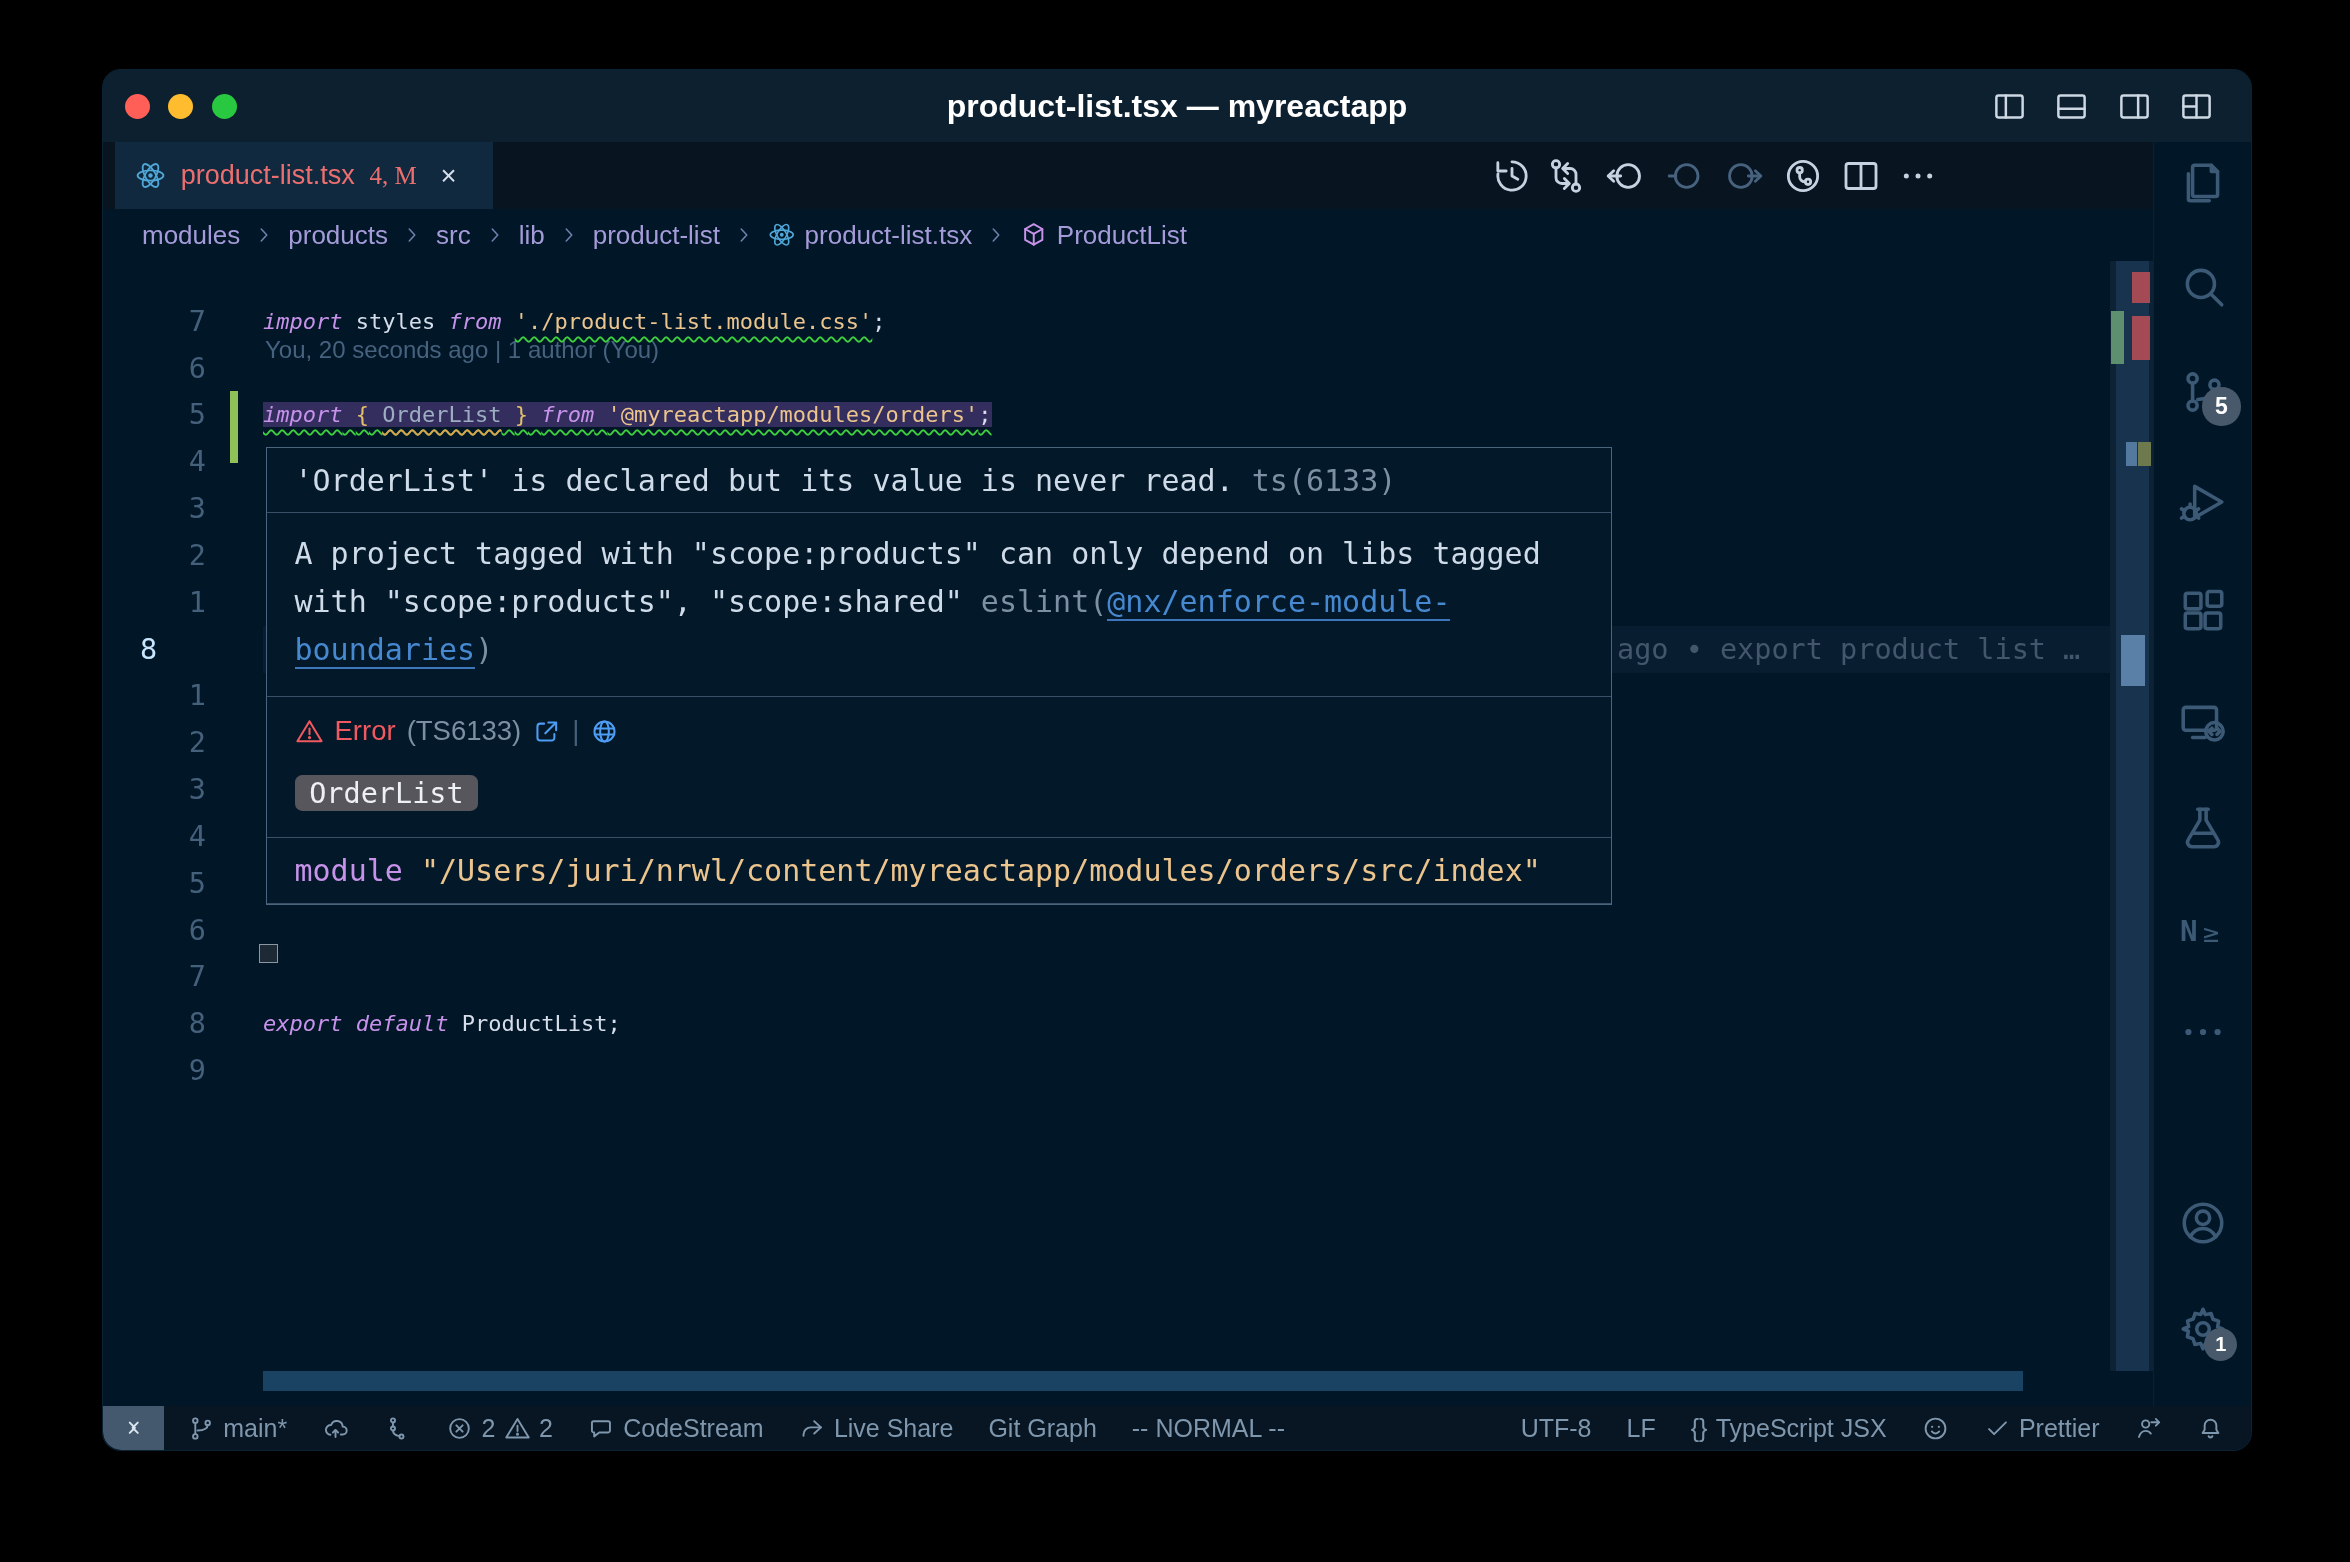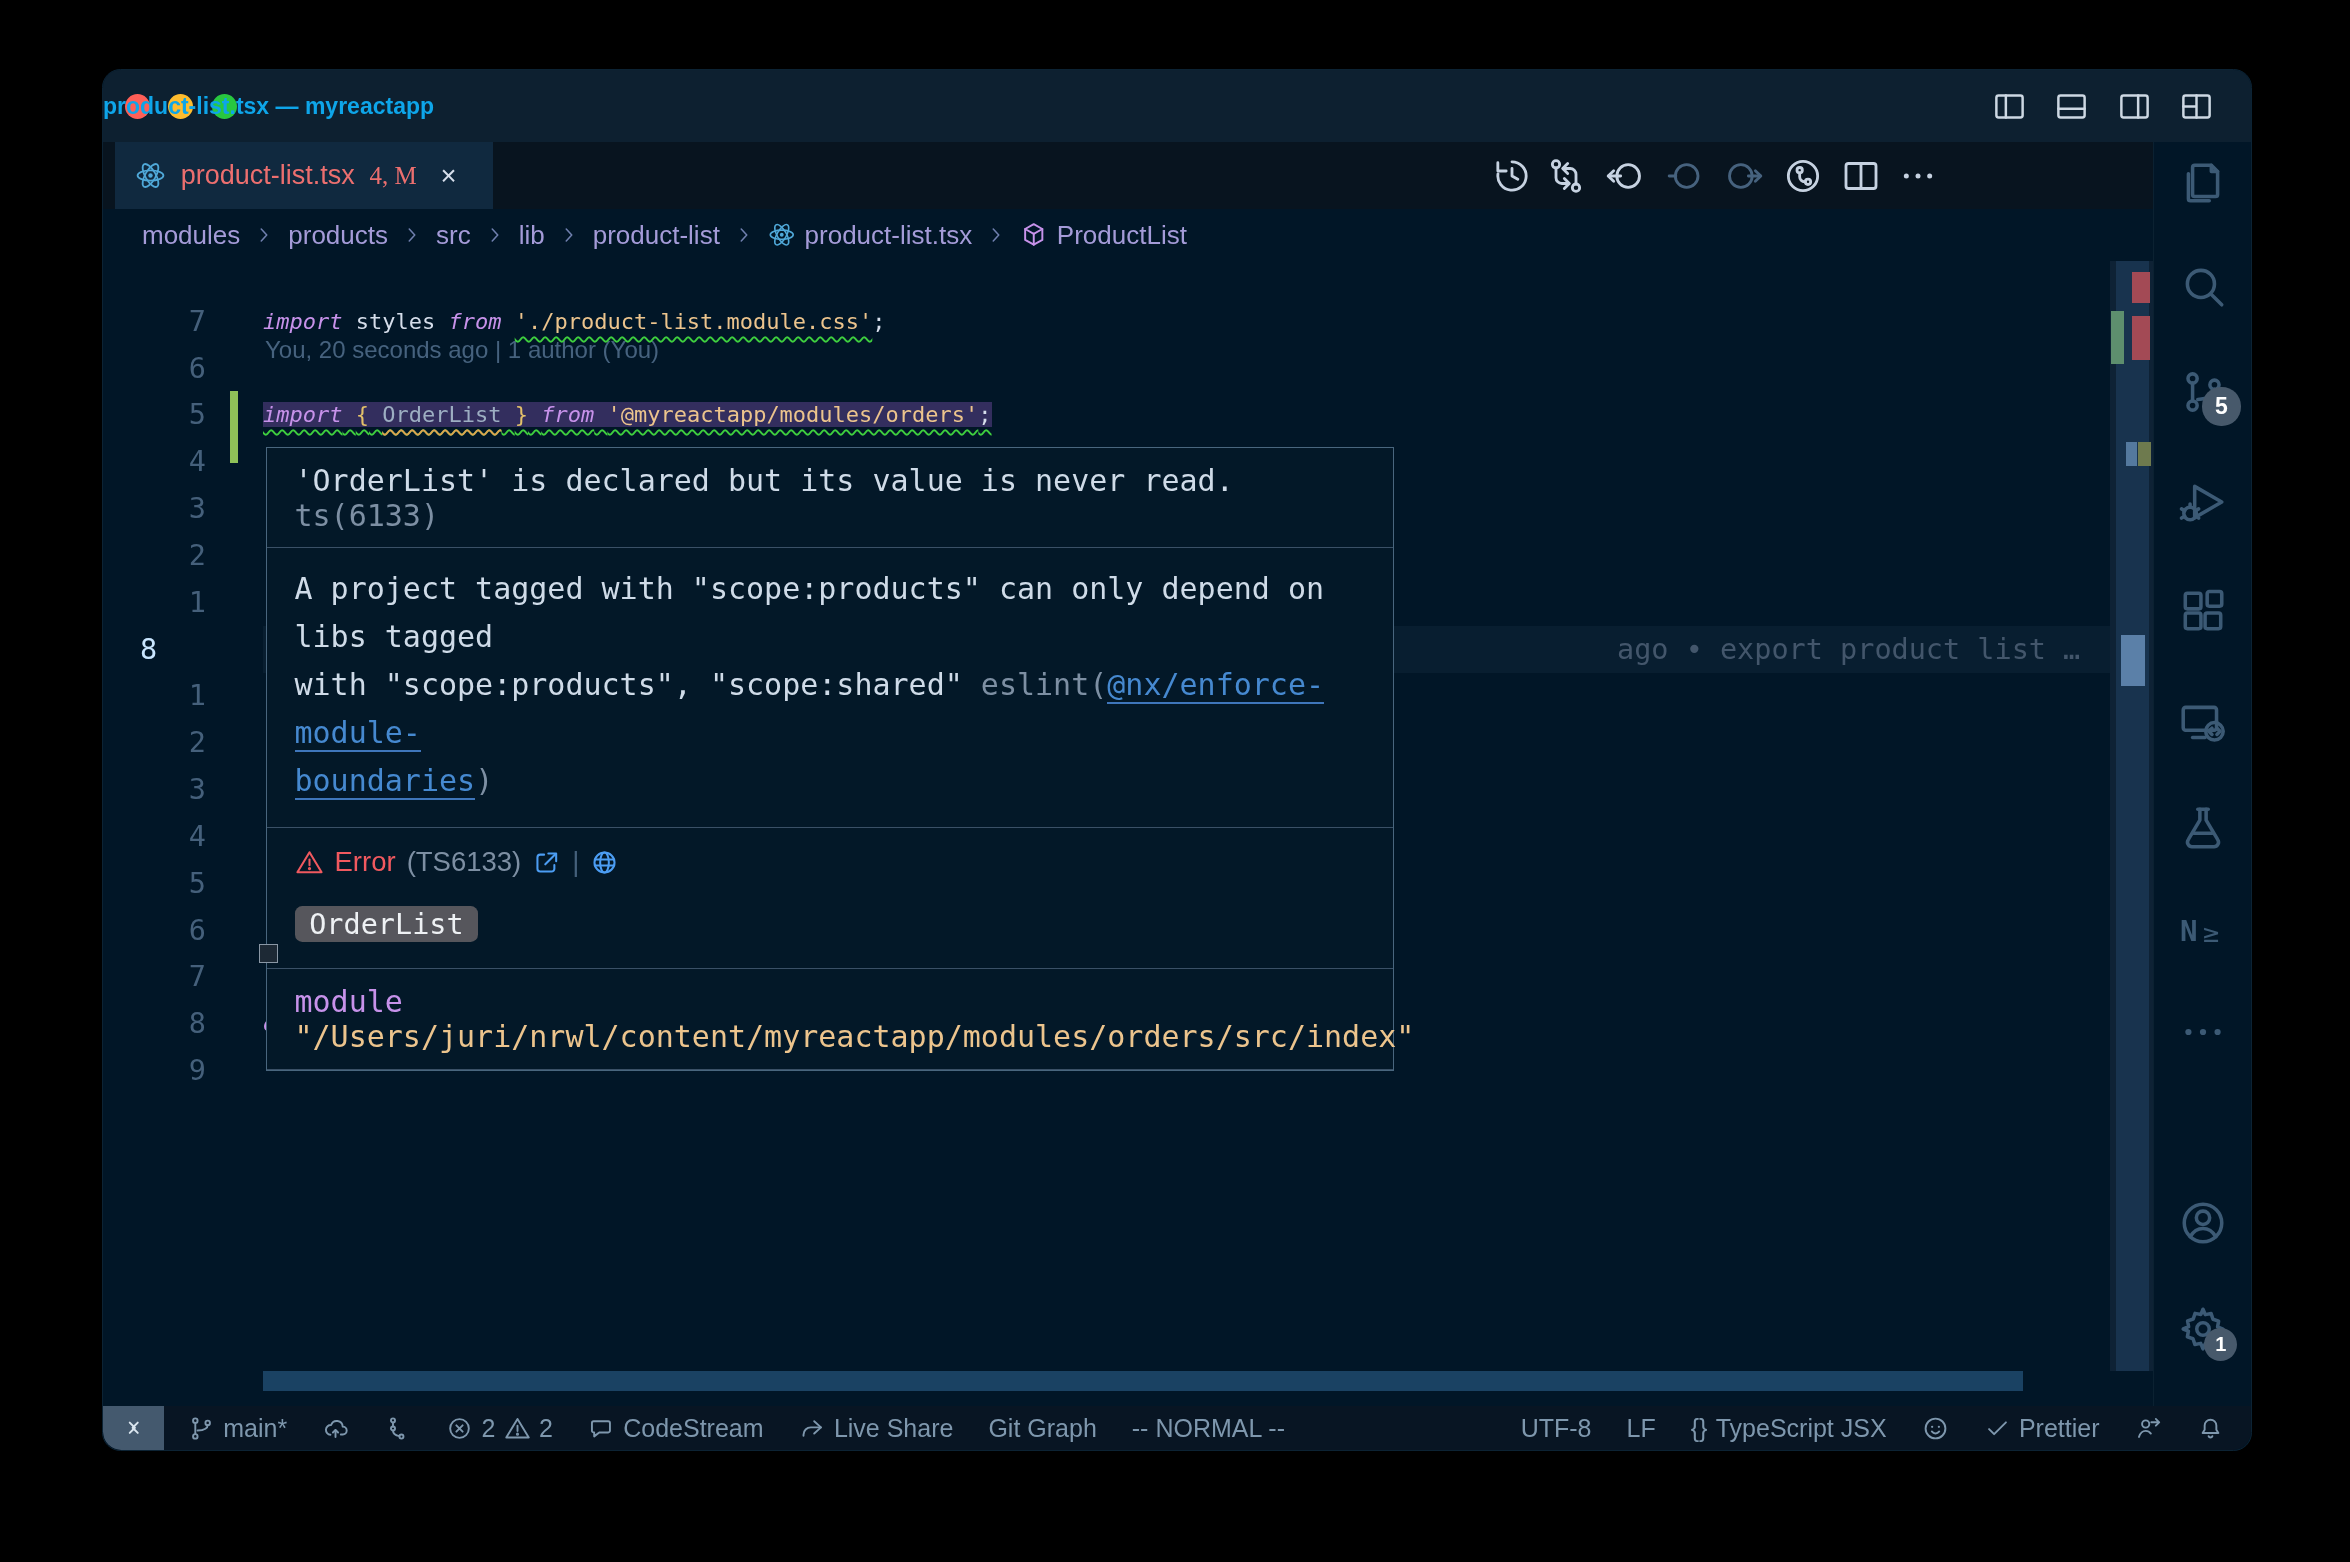--- a/index.html
+++ b/index.html
@@ -6,21 +6,21 @@
     font-family:"Liberation Sans",sans-serif;}
   #window{position:absolute;left:102px;top:69px;width:2148px;height:1380px;background:var(--editor-background,#011627);
     border-radius:18.4px;overflow:hidden;box-shadow:0 27.5px 83px rgba(0,0,0,.8);border:0.9px solid #0c2334;}
   .ic{display:inline-flex;align-items:center;justify-content:center;}
   .ic svg{width:1em;height:1em;fill:none;stroke:currentColor;stroke-width:1.7;stroke-linecap:round;stroke-linejoin:round;}
   
   .titlebar{position:absolute;left:0;top:0;right:0;height:72px;background:var(--titlebar-background,#0d2030);
     display:flex;align-items:center;}
   .lights{display:flex;gap:18.4px;margin-left:22px;}
   .light{width:25px;height:25px;border-radius:50%;}
-  .title{position:absolute;left:0;right:0;text-align:left;color:#0ea5e9;font-size:23px;font-weight:bold;pointer-events:none;}
+  .title{position:absolute;left:0;right:0;text-align:center;color:#ffffff;font-size:32px;font-weight:bold;pointer-events:none;}
   .wctrls{position:absolute;right:37px;top:0;height:72px;display:flex;align-items:center;gap:27.5px;color:#cdd8e3;font-size:35px;}
   
   .tabbar{position:absolute;left:0;top:72px;right:97px;height:67px;background:var(--tabbar-background,#08141f);}
   .tab{position:absolute;left:12px;top:0;height:67px;width:378px;background:var(--tab-active-background,#10293f);
     display:flex;align-items:center;padding:0 20px;box-sizing:border-box;gap:14.7px;}
   .tab .lbl{color:var(--warning-modified-tab,#ec6f6f);font-size:27px;}
   .tab .badge-txt{color:var(--warning-modified-tab,#ec6f6f);font-size:25px;font-family:Liberation Serif, serif;}
   .tab .close{color:#d6deeb;font-size:27.5px;margin-left:9.2px;}
   #toolbar{position:absolute;right:0;top:0;height:67px;}
   .tbi{position:absolute;top:13px;width:42px;height:42px;color:#c6d2e1;font-size:40px;}
@@ -43,21 +43,21 @@
   .tk.d{color:#9daec2;}
   .u-g{text-decoration:underline;text-decoration-style:wavy;text-decoration-color:var(--squiggle-green,#3ecf3e);
     text-decoration-thickness:2.3px;text-underline-offset:7.3px;}
   .u-o{text-decoration:underline;text-decoration-style:wavy;text-decoration-color:var(--squiggle-orange,#e0a050);
     text-decoration-thickness:2.3px;text-underline-offset:7.3px;}
   .selline{background:var(--selection-purple,#332e5e);}
   .rowhl{position:absolute;left:160px;width:1847px;height:47px;background:rgba(190,215,255,.045);}
   .gutbar{position:absolute;left:127px;width:8.3px;background:#8fc158;}
   .inlineblame{position:absolute;color:#43566b;font-size:28.5px;font-family:"DejaVu Sans Mono",monospace;white-space:pre;}
   
-  .popup{position:absolute;left:163px;top:377px;width:1128px;background:#031828;border:1.8px solid #49667e;
+  .popup{position:absolute;left:163px;top:377px;width:1346px;background:#031828;border:1.8px solid #49667e;
     box-sizing:border-box;z-index:30;color:#cfdbe8;}
   .p-sec{border-bottom:1.4px solid #3a5066;padding:14.7px 27.5px;}
   .p-mono{font-family:"DejaVu Sans Mono",monospace;font-size:30px;}
   .p-dim{color:#7d8fa3;}
   .p-s2{line-height:48px;padding:16.5px 27.5px 22px;}
   .p-link{color:var(--accent-link,#4689d0);border-bottom:2.8px solid #3f76bb;}
   .p-errrow{display:flex;align-items:center;gap:11px;font-size:27.5px;}
   .p-err{color:var(--error-red,#f0595f);}
   .p-blue{color:var(--action-link,#4c9df3);font-size:29px;}
   .p-badgerow{margin-top:27.5px;font-size:28.5px;color:#e9eff5;display:flex;align-items:center;}

